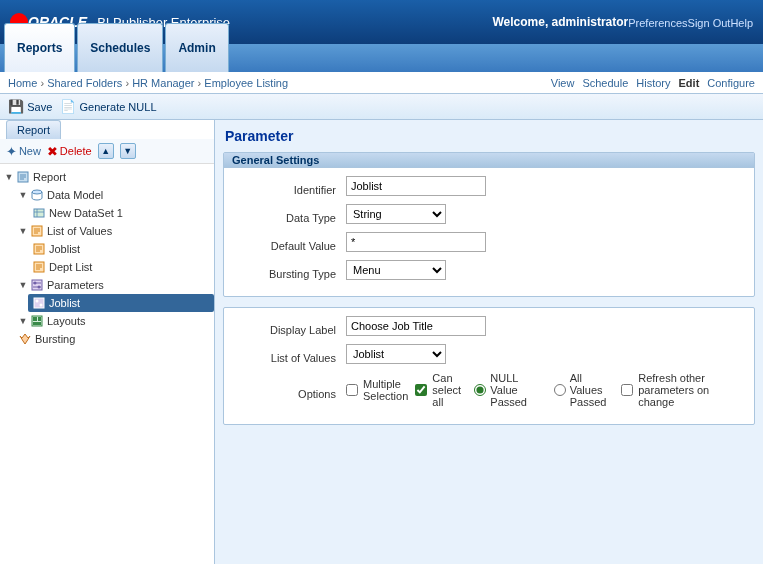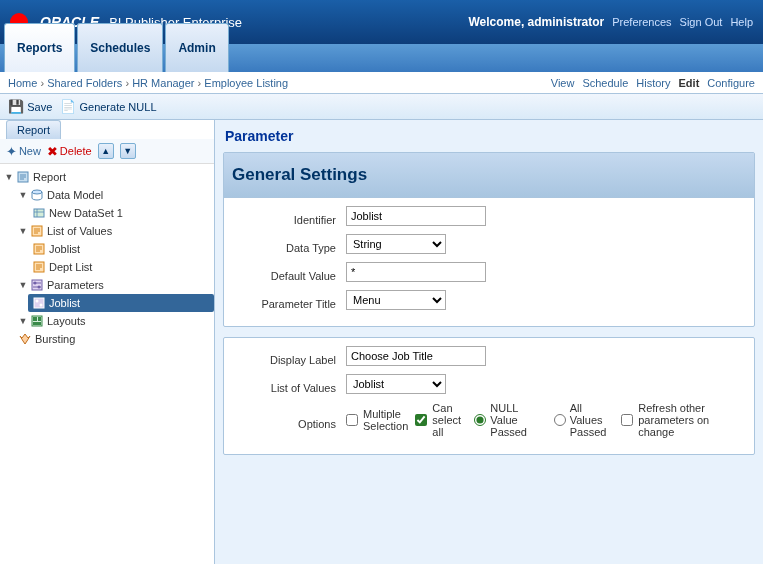--- a/index.html
+++ b/index.html
@@ -15,21 +15,21 @@
       padding: 0 10px;
     }
     .header-logo {
       display: flex;
       align-items: center;
       gap: 6px;
     }
     .oracle-logo {
       display: flex;
       align-items: center;
-      gap: 12px;
+      gap: 0;
     }
     .oracle-icon {
       width: 18px;
       height: 18px;
       background: #f00;
       border-radius: 50%;
       display: inline-block;
     }
     .oracle-text {
       color: #fff;
@@ -38,22 +38,21 @@
       font-style: italic;
     }
     .bi-text {
       color: #fff;
       font-size: 13px;
       font-weight: normal;
       margin-left: 4px;
     }
     .header-right {
       display: flex;
-      align-items: center;
-      gap: 8px;
+      align-items: flex-end;
       color: #cce0ff;
       font-size: 12px;
     }
     .welcome-text { color: #fff; font-weight: bold; }
     .header-link { color: #cce0ff; cursor: pointer; font-size: 11px; }
 
     
     .nav-bar {
       background: linear-gradient(180deg, #5b9bd5 0%, #3a7abf 100%);
       height: 28px;
@@ -193,23 +192,23 @@
       padding-left: 2px;
     }
     .section-box {
       background: #fff;
       border: 1px solid #aac5de;
       border-radius: 2px;
       margin-bottom: 10px;
     }
     .section-header {
       background: linear-gradient(180deg, #c5d9ef 0%, #a8c5e0 100%);
-      padding: 12px 8px;
+      padding: 1px 8px;
       font-weight: bold;
-      font-size: 17px;
+      font-size: 11px;
       color: #003366;
       border-bottom: 1px solid #aac5de;
     }
     .section-body {
       padding: 8px 12px;
     }
     .form-row {
       display: flex;
       align-items: center;
       margin-bottom: 8px;
@@ -514,21 +513,21 @@
             <option>Date</option>
           </select>
         </div>
 
         <div class="form-row">
           <span class="form-label">Default Value</span>
           <input class="form-input form-input-text" type="text" value="*" style="">
         </div>
 
         <div class="form-row">
-          <span class="form-label">Parameter Title</span>
+          <span class="form-label">Bursting Type</span>
           <select class="form-select form-select-md">
             <option>Menu</option>
             <option>Text</option>
             <option>Date</option>
             <option>Hidden</option>
           </select>
         </div>
       </div>
     </div>
 

